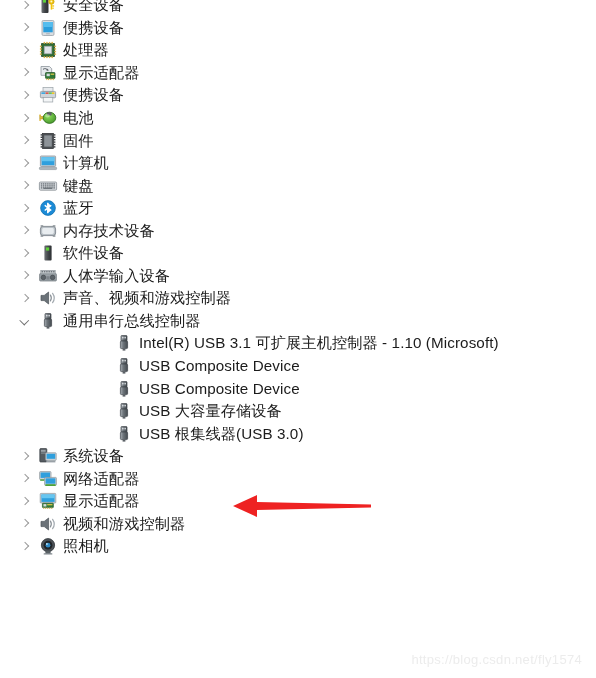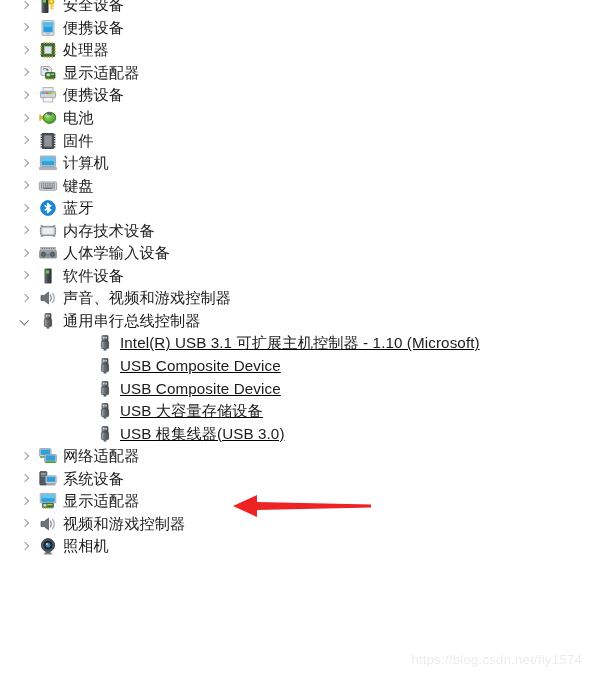--- a/index.html
+++ b/index.html
@@ -25,21 +25,21 @@
 
   .row {
     position: relative;
     height: 22.55px;
     display: flex;
     align-items: center;
     white-space: nowrap;
   }
 
   .row.lvl0 { padding-left: 18px; }
-  .row.lvl1 { padding-left: 75px; text-decoration: underline; }
+  .row.lvl1 { padding-left: 94px; }
 
   .chev {
     width: 15px;
     min-width: 15px;
     height: 22px;
     position: relative;
     display: block;
   }
   .chev.right::before {
     content: "";
@@ -314,56 +314,56 @@
         <rect x="2.6" y="14.2" width="2.6" height="1.6" fill="#8d949a"></rect>
         <rect x="14.8" y="14.2" width="2.6" height="1.6" fill="#8d949a"></rect>
         </svg>
       </span>
       <span class="lbl">内存技术设备</span>
     </div>
     <div class="row lvl0">
       <span class="chev right"></span>
       <span class="ico">
         <svg width="20" height="20" viewBox="0 0 20 20" xmlns="http://www.w3.org/2000/svg">
+          <defs>
+            <linearGradient id="g_sd" x1="0" y1="0" x2="1" y2="0">
+        <stop offset="0" stop-color="#6e7276"></stop>
+              <stop offset="0.5" stop-color="#44484c"></stop>
+              <stop offset="1" stop-color="#2b2e31"></stop>
+            </linearGradient>
+          </defs>
+        <rect x="6.4" y="2.6" width="7.2" height="14.8" rx="1" fill="url(#g_sd)"></rect>
+        <rect x="8" y="4.4" width="3.2" height="3.2" fill="#5fd13a"></rect>
+        </svg>
+      </span>
+      <span class="lbl">软件设备</span>
+    </div>
+    <div class="row lvl0">
+      <span class="chev right"></span>
+      <span class="ico">
+        <svg width="20" height="20" viewBox="0 0 20 20" xmlns="http://www.w3.org/2000/svg">
           <rect x="1.6" y="7.6" width="16.8" height="7.4" rx="0.8" fill="#9aa1a7" stroke="#6e757b" stroke-width="0.7"></rect>
         <rect x="2.8" y="4.4" width="14.4" height="3.4" fill="#c4cace" stroke="#858c92" stroke-width="0.6"></rect>
         <rect x="3.6" y="5.2" width="1.4" height="1.1" fill="#5c6368"></rect>
           <rect x="5.9" y="5.2" width="1.4" height="1.1" fill="#5c6368"></rect>
           <rect x="8.2" y="5.2" width="1.4" height="1.1" fill="#5c6368"></rect>
           <rect x="10.5" y="5.2" width="1.4" height="1.1" fill="#5c6368"></rect>
           <rect x="12.799999999999999" y="5.2" width="1.4" height="1.1" fill="#5c6368"></rect>
           <rect x="15.1" y="5.2" width="1.4" height="1.1" fill="#5c6368"></rect>
         <circle cx="5.4" cy="11.4" r="2.3" fill="#5d646a" stroke="#3e4448" stroke-width="0.6"></circle>
         <circle cx="14.6" cy="11.4" r="2.3" fill="#5d646a" stroke="#3e4448" stroke-width="0.6"></circle>
         <rect x="8.4" y="10.2" width="3.2" height="3.4" fill="#7d848a"></rect>
         </svg>
       </span>
       <span class="lbl">人体学输入设备</span>
     </div>
     <div class="row lvl0">
       <span class="chev right"></span>
       <span class="ico">
         <svg width="20" height="20" viewBox="0 0 20 20" xmlns="http://www.w3.org/2000/svg">
-          <defs>
-            <linearGradient id="g_sd" x1="0" y1="0" x2="1" y2="0">
-        <stop offset="0" stop-color="#6e7276"></stop>
-              <stop offset="0.5" stop-color="#44484c"></stop>
-              <stop offset="1" stop-color="#2b2e31"></stop>
-            </linearGradient>
-          </defs>
-        <rect x="6.4" y="2.6" width="7.2" height="14.8" rx="1" fill="url(#g_sd)"></rect>
-        <rect x="8" y="4.4" width="3.2" height="3.2" fill="#5fd13a"></rect>
-        </svg>
-      </span>
-      <span class="lbl">软件设备</span>
-    </div>
-    <div class="row lvl0">
-      <span class="chev right"></span>
-      <span class="ico">
-        <svg width="20" height="20" viewBox="0 0 20 20" xmlns="http://www.w3.org/2000/svg">
           <path d="M3 7.4h3.2L10.6 4v12L6.2 12.6H3z" fill="#6b7278" stroke="#4b5258" stroke-width="0.7" stroke-linejoin="round"></path>
         <path d="M12.4 7.1c1.1 1.7 1.1 4.1 0 5.8" stroke="#8b9298" stroke-width="1.2" fill="none" stroke-linecap="round"></path>
         <path d="M14.6 5.3c1.9 2.7 1.9 6.7 0 9.4" stroke="#a3aab0" stroke-width="1.2" fill="none" stroke-linecap="round"></path>
         </svg>
       </span>
       <span class="lbl">声音、视频和游戏控制器</span>
     </div>
     <div class="row lvl0">
       <span class="chev down"></span>
       <span class="ico">
@@ -476,48 +476,48 @@
             </linearGradient>
           </defs>
         <rect x="7" y="2.6" width="6" height="5.4" rx="0.6" fill="url(#g_usb)" stroke="#3b4146" stroke-width="0.7"></rect>
         <rect x="8.2" y="3.8" width="1.3" height="1.6" fill="#e8ecef"></rect>
         <rect x="10.5" y="3.8" width="1.3" height="1.6" fill="#e8ecef"></rect>
         <rect x="6.4" y="8" width="7.2" height="7.6" rx="1" fill="url(#g_usb)" stroke="#3b4146" stroke-width="0.7"></rect>
         <rect x="8.6" y="15.6" width="2.8" height="2" fill="#5b6167"></rect>
         </svg>
       </span>
       <span class="lbl">USB 根集线器(USB 3.0)</span>
+    </div>
+    <div class="row lvl0">
+      <span class="chev right"></span>
+      <span class="ico">
+        <svg width="20" height="20" viewBox="0 0 20 20" xmlns="http://www.w3.org/2000/svg">
+          <rect x="1.8" y="2.6" width="7" height="13.4" rx="0.8" fill="#555b61" stroke="#383d42" stroke-width="0.7"></rect>
+        <rect x="2.9" y="3.8" width="4.8" height="2" fill="#9aa1a7"></rect>
+        <rect x="2.9" y="6.4" width="4.8" height="1.4" fill="#7d848a"></rect>
+        <rect x="7.6" y="6.8" width="10.6" height="7.6" rx="0.8" fill="#cdd4da" stroke="#8b9399" stroke-width="0.7"></rect>
+        <rect x="8.6" y="7.8" width="8.6" height="5" fill="#2f9fdd"></rect>
+        <rect x="8.4" y="14.8" width="9" height="1.6" fill="#9aa1a7"></rect>
+        </svg>
+      </span>
+      <span class="lbl">系统设备</span>
     </div>
     <div class="row lvl0">
       <span class="chev right"></span>
       <span class="ico">
         <svg width="20" height="20" viewBox="0 0 20 20" xmlns="http://www.w3.org/2000/svg">
           <rect x="1.6" y="2.6" width="11.4" height="8" rx="0.8" fill="#cdd4da" stroke="#8b9399" stroke-width="0.7"></rect>
         <rect x="2.6" y="3.5" width="9.4" height="5.4" fill="#2f9fdd"></rect>
         <rect x="6.6" y="8.4" width="11.8" height="8" rx="0.8" fill="#cdd4da" stroke="#8b9399" stroke-width="0.7"></rect>
         <rect x="7.6" y="9.3" width="9.8" height="5.4" fill="#2f9fdd"></rect>
         <rect x="7.4" y="15.2" width="10.2" height="1.8" fill="#4da23a"></rect>
         <rect x="2.2" y="10.4" width="4" height="1.4" fill="#4da23a"></rect>
         </svg>
       </span>
       <span class="lbl">网络适配器</span>
-    </div>
-    <div class="row lvl0">
-      <span class="chev right"></span>
-      <span class="ico">
-        <svg width="20" height="20" viewBox="0 0 20 20" xmlns="http://www.w3.org/2000/svg">
-          <rect x="1.8" y="2.6" width="7" height="13.4" rx="0.8" fill="#555b61" stroke="#383d42" stroke-width="0.7"></rect>
-        <rect x="2.9" y="3.8" width="4.8" height="2" fill="#9aa1a7"></rect>
-        <rect x="2.9" y="6.4" width="4.8" height="1.4" fill="#7d848a"></rect>
-        <rect x="7.6" y="6.8" width="10.6" height="7.6" rx="0.8" fill="#cdd4da" stroke="#8b9399" stroke-width="0.7"></rect>
-        <rect x="8.6" y="7.8" width="8.6" height="5" fill="#2f9fdd"></rect>
-        <rect x="8.4" y="14.8" width="9" height="1.6" fill="#9aa1a7"></rect>
-        </svg>
-      </span>
-      <span class="lbl">系统设备</span>
     </div>
     <div class="row lvl0">
       <span class="chev right"></span>
       <span class="ico">
         <svg width="20" height="20" viewBox="0 0 20 20" xmlns="http://www.w3.org/2000/svg">
           <rect x="2.2" y="2.4" width="15.6" height="9.6" rx="0.8" fill="#cdd4da" stroke="#8b9399" stroke-width="0.7"></rect>
         <rect x="3.4" y="3.5" width="13.2" height="7.4" fill="#2f9fdd"></rect>
         <rect x="3.4" y="3.5" width="13.2" height="3.7" fill="#67c6f0"></rect>
         <rect x="4.4" y="12.2" width="11" height="4.4" rx="0.6" fill="#2f7a36" stroke="#1d4f22" stroke-width="0.6"></rect>
         <rect x="5.4" y="13.1" width="3" height="2.4" fill="#d7dbde"></rect>

